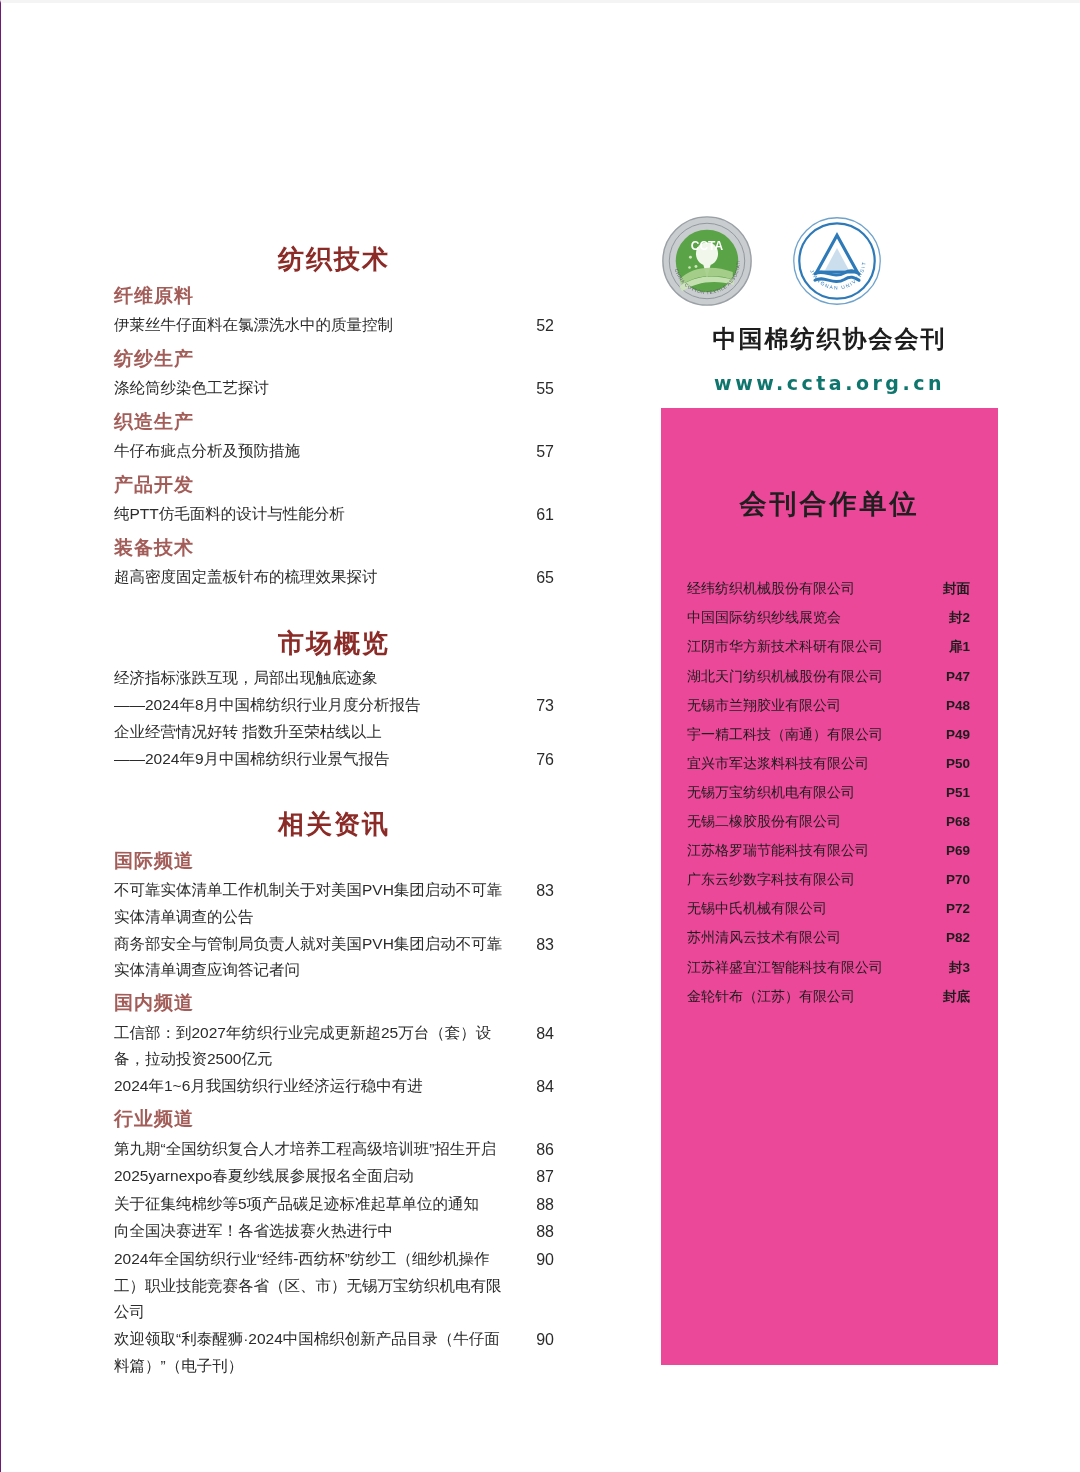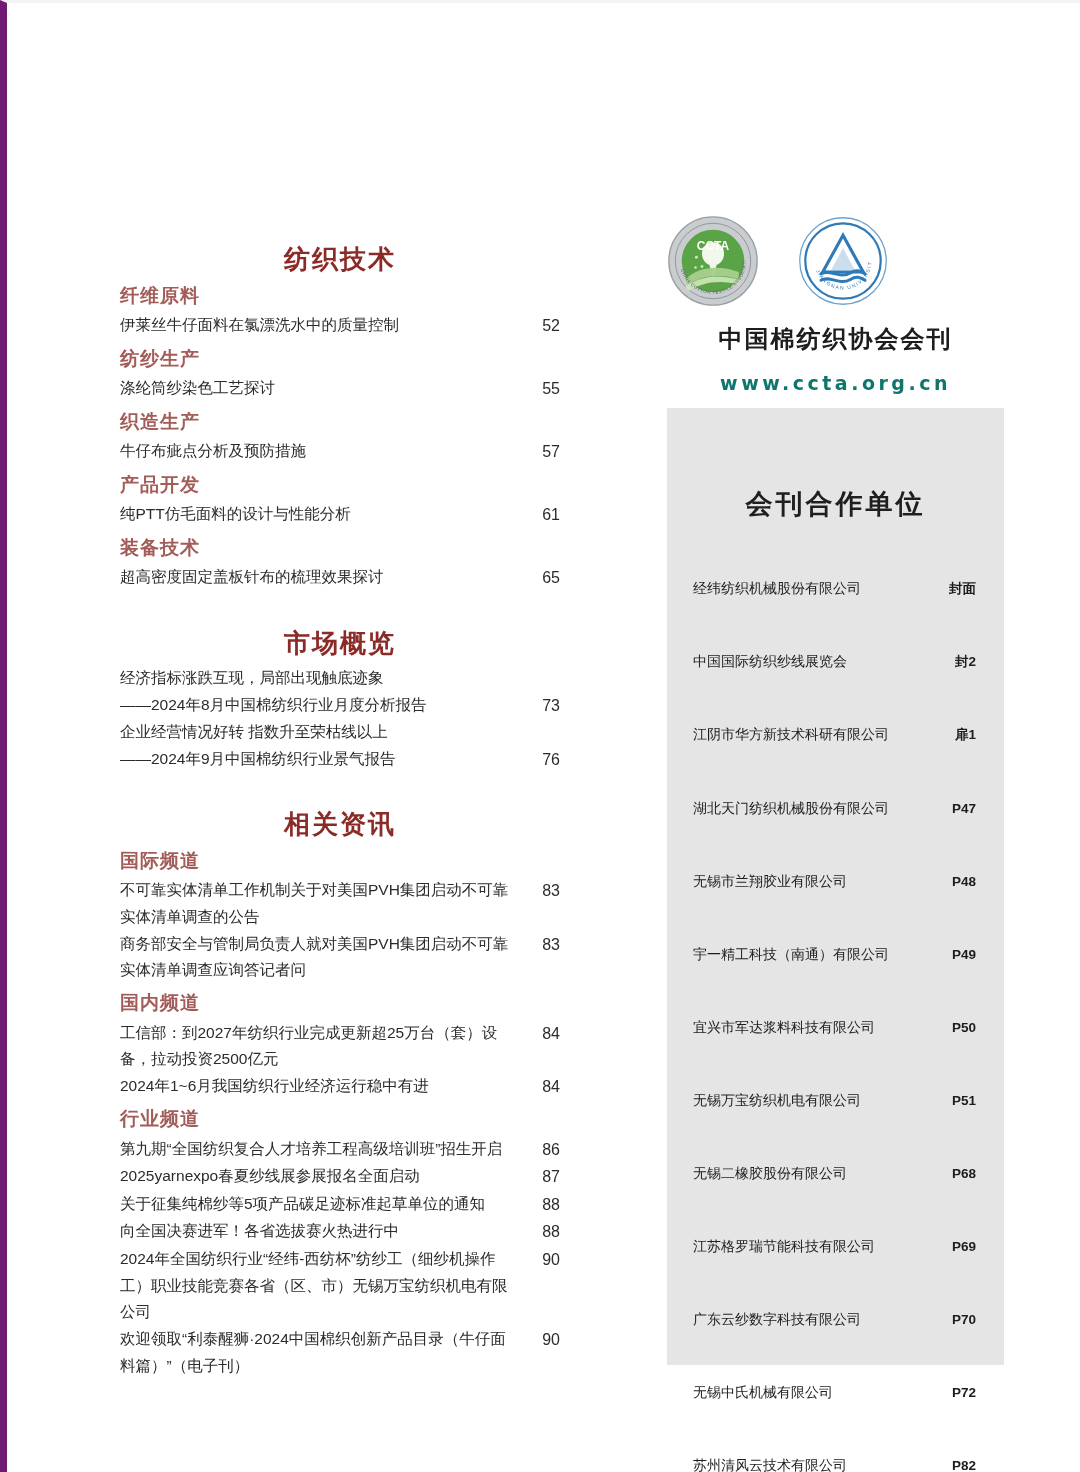--- a/index.html
+++ b/index.html
@@ -14,21 +14,21 @@
     position: relative;
     overflow: hidden;
   }
   .page {
     position: absolute;
     left: 0; top: 0;
     width: 1080px;
     height: 1472px;
     background: #ffffff;
     box-sizing: border-box;
-    border-left: 7px solid #701a75;
+    border-left: 1px solid #701a75;
     border-top: 3px solid #f4f4f4;
   }
 
   
   .toc {
     position: absolute;
     left: 113px;
     top: 240px;
     width: 440px;
   }
@@ -101,42 +101,41 @@
     letter-spacing: 3.5px;
     font-family: "DejaVu Sans", "Liberation Sans", sans-serif;
   }
 
   .gray-panel {
     position: absolute;
     left: 660px;
     top: 405px;
     width: 337px;
     height: 957px;
-    background: #e5e5e5;
+    background: #ec4899;
   }
   .panel-title {
     text-align: center;
     font-size: 27px;
     font-weight: bold;
     color: #1f1f1f;
     letter-spacing: 3px;
     margin-top: 78px;
   }
   .partners {
     margin-top: 52px;
     padding: 0 28px 0 26px;
   }
   .partner-row {
     display: flex;
     align-items: baseline;
     font-size: 14px;
     color: #1d1d1d;
     line-height: 1;
     padding: 7.3px 0;
-    margin-top: 44px;
   }
   .partner-row .pname { flex: 1 1 auto; }
   .partner-row .ppage {
     flex: 0 0 48px;
     text-align: right;
     font-weight: bold;
     font-size: 13.5px;
   }
 </style>
 </head>

